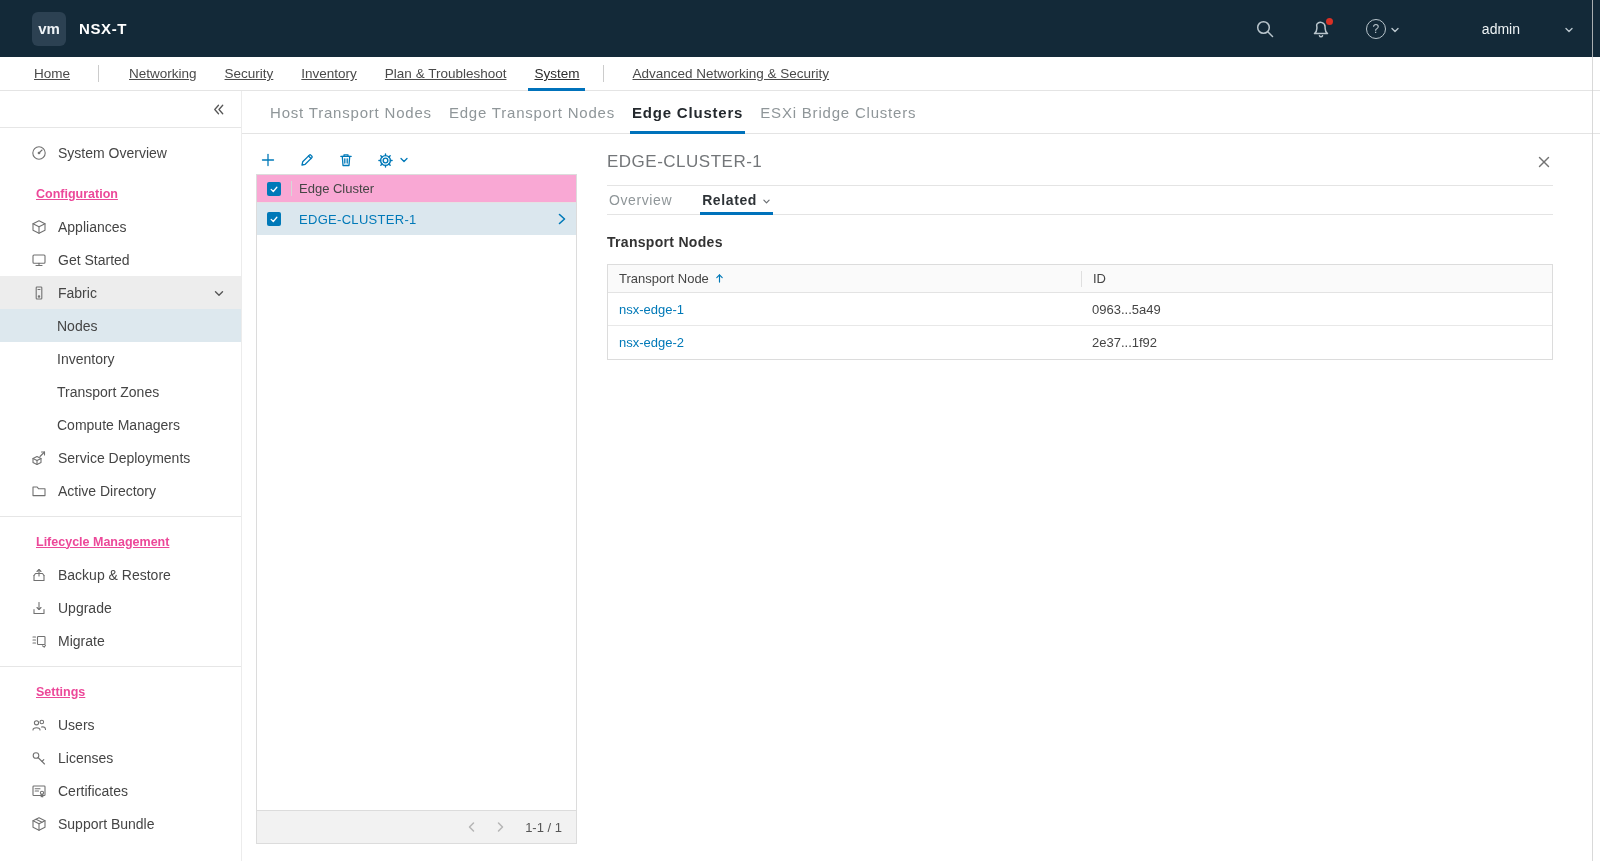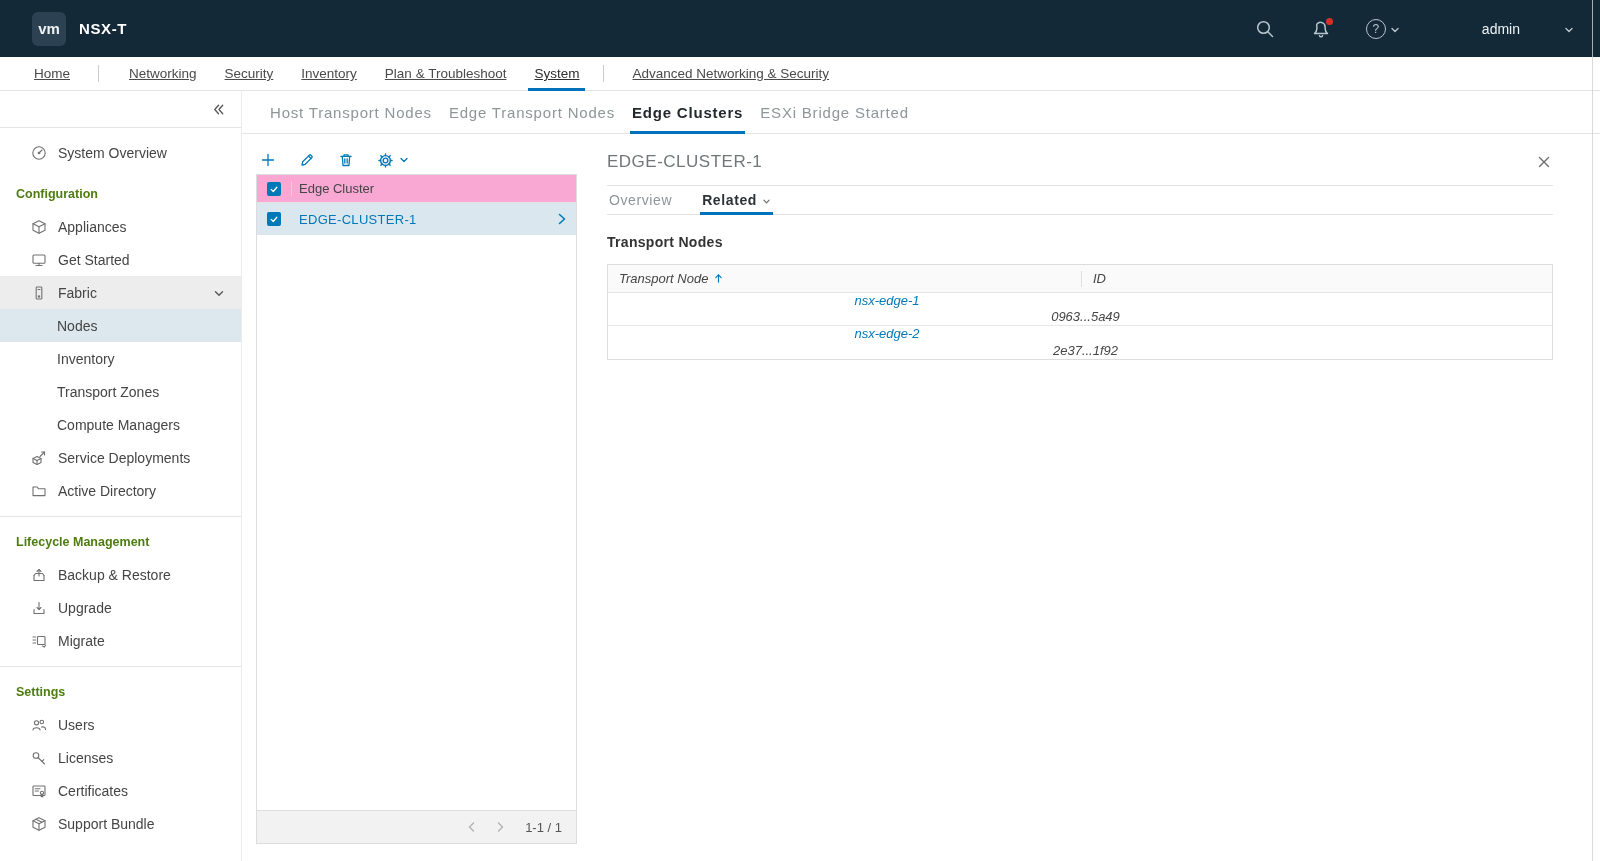--- a/index.html
+++ b/index.html
@@ -50,22 +50,22 @@
   .side-item { height:33px; display:flex; align-items:center; padding-left:30px;
     font-size:14px; color:#454545; cursor:pointer; }
   .side-item .sicon { width:17px; height:17px; margin-right:11px; display:flex;
     align-items:center; justify-content:center; color:#717171; flex:none; }
   .side-item .sicon svg { stroke:currentColor; fill:none; stroke-width:1.1; stroke-linecap:round; stroke-linejoin:round; }
   .side-item.sub { padding-left:57px; }
   .side-item.expanded { background:#ededed; padding-right:16px; }
   .side-item.expanded .row-chev { margin-left:auto; }
   .row-chev svg { stroke:#565656; fill:none; stroke-width:1.4; stroke-linecap:round; stroke-linejoin:round; }
   .side-item.selected { background:#dde8ee; }
-  .side-header { height:33px; display:flex; align-items:center; padding-left:16px;
-    font-size:12.5px; font-weight:bold; color:#4d7c0f; margin-top:8px; }
+  .side-header { height:33px; display:flex; align-items:center; padding-left:36px;
+    font-size:12.5px; font-weight:bold; color:#ec4899; margin-top:8px;text-decoration:underline; }
   .side-divider { border-top:1px solid #e6e6e6; margin:9px 0 2px 0; }
 
   
   .content { position:absolute; top:91px; left:242px; width:1358px; height:770px; }
   .content-tabs { height:43px; border-bottom:1px solid #e4e4e4; display:flex;
     align-items:stretch; padding-left:26px; gap:13px; font-size:15px; letter-spacing:.8px; color:#8f9699; }
   .ctab { display:flex; align-items:center; position:relative; cursor:pointer; padding:0 2px; white-space:nowrap; }
   .ctab.active { color:#24292e; font-weight:bold; }
   .ctab.active::after { content:""; position:absolute; left:0; right:0; bottom:-1px; height:3px; background:#0072bb; }
   .content-body { position:relative; height:726px; }
@@ -104,29 +104,29 @@
   .detail-title { font-size:17px; color:#737679; letter-spacing:.5px; }
   .close-btn { display:flex; cursor:pointer; padding:2px; }
   .close-btn svg { stroke:#737373; fill:none; stroke-width:1.4; stroke-linecap:round; }
   .detail-tabs { height:29px; border-bottom:1px solid #e4e4e4; display:flex;
     align-items:stretch; gap:26px; font-size:14px; letter-spacing:.6px; color:#8f9699; }
   .dtab { display:flex; align-items:center; gap:5px; position:relative; cursor:pointer; padding:0 2px; }
   .dtab.active { color:#2d3236; font-weight:bold; }
   .dtab.active::after { content:""; position:absolute; left:0; right:0; bottom:-1px; height:3px; background:#0072bb; }
   .dtab .chev-sm svg { stroke:#6b6f73; }
   .detail-section-title { margin-top:19px; font-size:14px; font-weight:bold; color:#333; letter-spacing:.3px; }
-  .detail-table { margin-top:14px; border:1px solid #dcdcdc;font-style:italic; }
+  .detail-table { margin-top:14px; border:1px solid #dcdcdc; }
   .dt-header { height:28px; background:#fafafa; border-bottom:1px solid #e3e3e3;
     display:flex; align-items:center; font-size:13px; color:#454545; }
   .dt-col1 { width:473px; padding-left:11px; display:flex; align-items:center; gap:6px; }
   .dt-col2 { flex:1; padding-left:11px; display:flex; align-items:center; }
   .dt-header .dt-col2 { border-left:1px solid #dfdfdf; align-self:center; height:16px; }
   .sort-arrow { display:flex; }
   .sort-arrow svg { stroke:#0079b8; fill:none; stroke-width:1.3; stroke-linecap:round; stroke-linejoin:round; }
-  .dt-row { height:33px; display:flex; align-items:center; font-size:13px; border-bottom:1px solid #e8e8e8;flex-direction:column; }
+  .dt-row { height:33px; display:flex; align-items:center; font-size:13px; border-bottom:1px solid #e8e8e8; }
   .dt-row:last-child { border-bottom:none; }
   .dt-row .link { color:#0079b8; cursor:pointer; }
   .dt-row .id-val { color:#454545; }
 </style>
 </head>
 <body>
 
 <div id="app">
 
   <header class="topbar">
@@ -370,21 +370,21 @@
 
     </div>
   </aside>
 
   <main class="content">
 
     <div class="content-tabs">
       <span class="ctab">Host Transport Nodes</span>
       <span class="ctab">Edge Transport Nodes</span>
       <span class="ctab active">Edge Clusters</span>
-      <span class="ctab">ESXi Bridge Started</span>
+      <span class="ctab">ESXi Bridge Clusters</span>
     </div>
 
     <div class="content-body">
 
       <section class="list-panel">
         <div class="toolbar">
           <span class="tool-btn">
             <svg width="16" height="16" viewBox="0 0 16 16">
                 <line x1="8" y1="2.5" x2="8" y2="13.5"></line>
                 <line x1="2.5" y1="8" x2="13.5" y2="8"></line>

